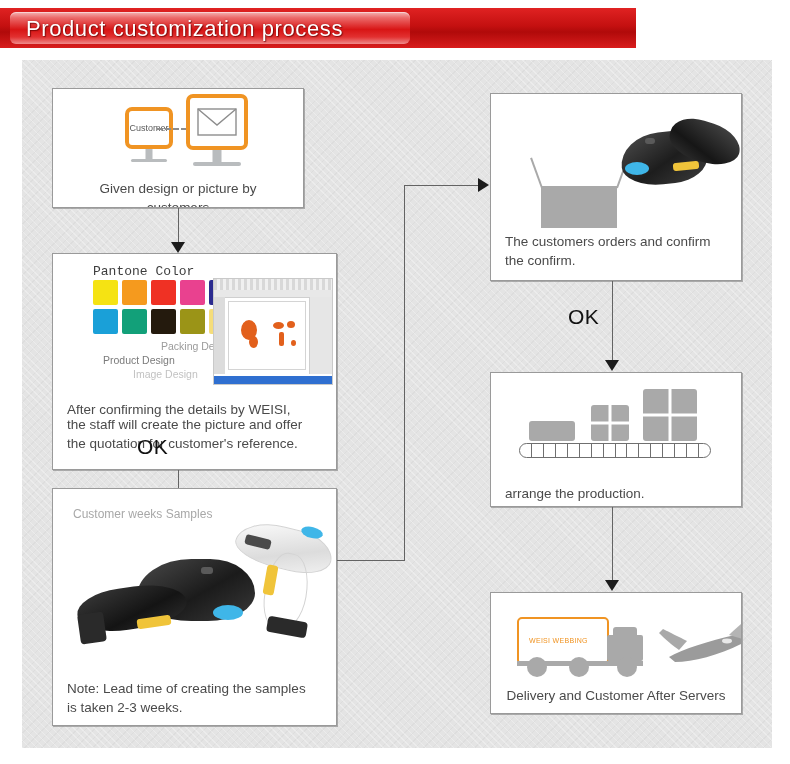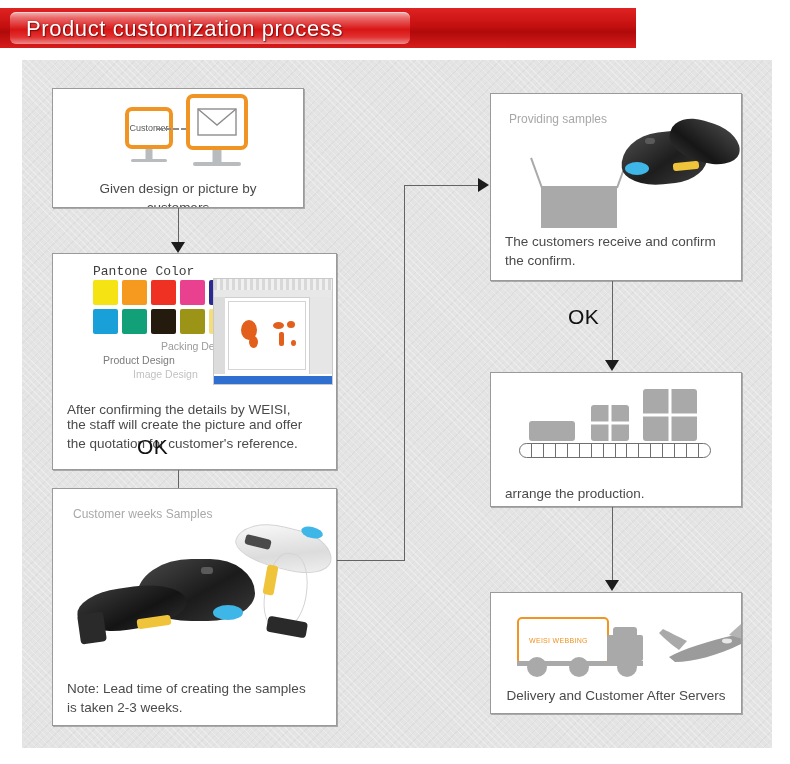--- a/index.html
+++ b/index.html
@@ -225,37 +225,36 @@
     <div class="cap" style="top:190px;">Note: Lead time of creating the samples</div>
     <div class="cap" style="top:209px;">is taken 2-3 weeks.</div>
   </div>
 
   <div class="hline" style="left:315px;top:500px;width:68px;"></div>
   <div class="vline" style="left:382px;top:125px;height:375px;"></div>
   <div class="hline" style="left:382px;top:125px;width:76px;"></div>
   <div class="arrow-right" style="left:456px;top:118px;"></div>
 
   <div class="node" style="left:468px;top:33px;width:252px;height:188px;">
-    <div class="cap small" style="top:16px;left:18px;padding:0;">Providing samples</div>
 
     <div style="position:absolute;left:40px;top:60px;width:100px;height:75px;">
       <div class="carton-body" style="left:10px;top:32px;width:76px;height:42px;"></div>
       <div class="flap" style="left:10px;top:2px;height:32px;transform:rotate(-20deg);"></div>
       <div class="flap" style="left:85px;top:2px;height:32px;transform:rotate(20deg);"></div>
     </div>
 
     <div class="scanner" style="left:126px;top:22px;width:120px;height:88px;">
       <div class="sc-head" style="left:4px;top:16px;width:86px;height:52px;background:linear-gradient(150deg,#4e4e4e,#1d1d1d 55%,#3c3c3c);transform:rotate(-6deg);"></div>
       <div class="sc-grip" style="left:52px;top:6px;width:72px;height:40px;background:linear-gradient(200deg,#4a4a4a,#161616 65%,#333);transform:rotate(18deg);"></div>
       <div class="sc-btn" style="left:8px;top:46px;width:24px;height:13px;"></div>
       <div class="sc-trig" style="left:56px;top:46px;width:26px;height:8px;transform:rotate(-6deg);"></div>
       <div class="sc-win" style="left:28px;top:22px;width:10px;height:6px;background:#5a5a5a;"></div>
     </div>
 
-    <div class="cap" style="top:138px;">The customers receive and confirm</div>
+    <div class="cap" style="top:138px;">The customers orders and confirm</div>
     <div class="cap" style="top:157px;">the confirm.</div>
   </div>
 
   <div class="vline" style="left:590px;top:221px;height:82px;"></div>
   <div class="arrow-down" style="left:583px;top:300px;"></div>
   <div class="ok" style="left:546px;top:245px;">OK</div>
 
   <div class="node" style="left:468px;top:312px;width:252px;height:135px;">
 
     <div class="pkg" style="left:38px;top:48px;width:46px;height:20px;"></div>

